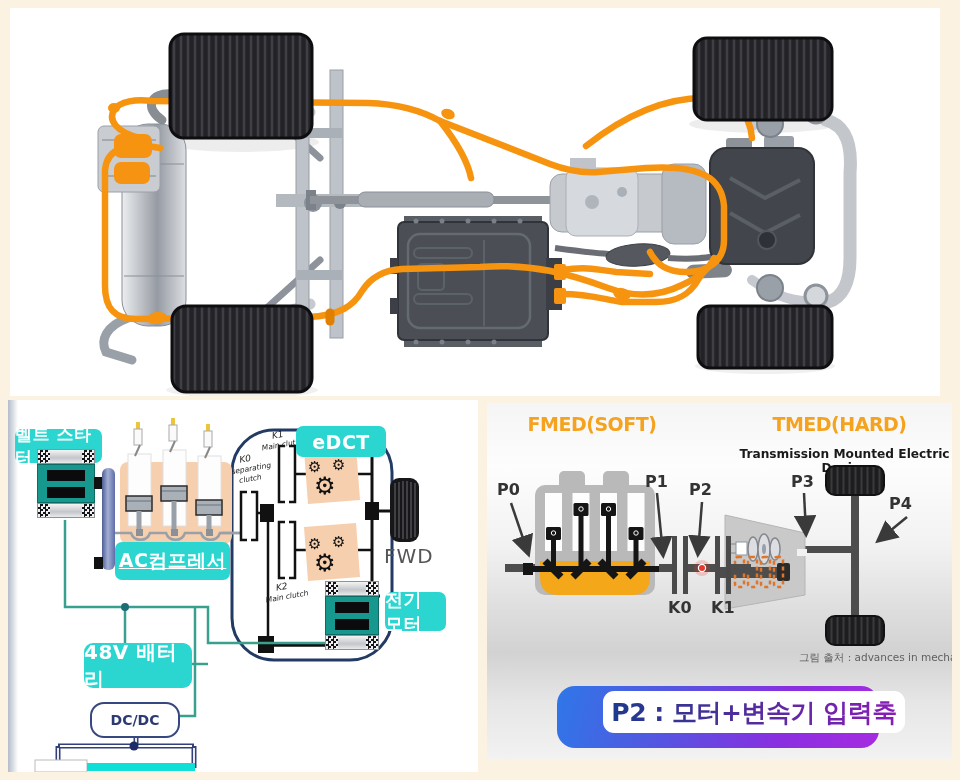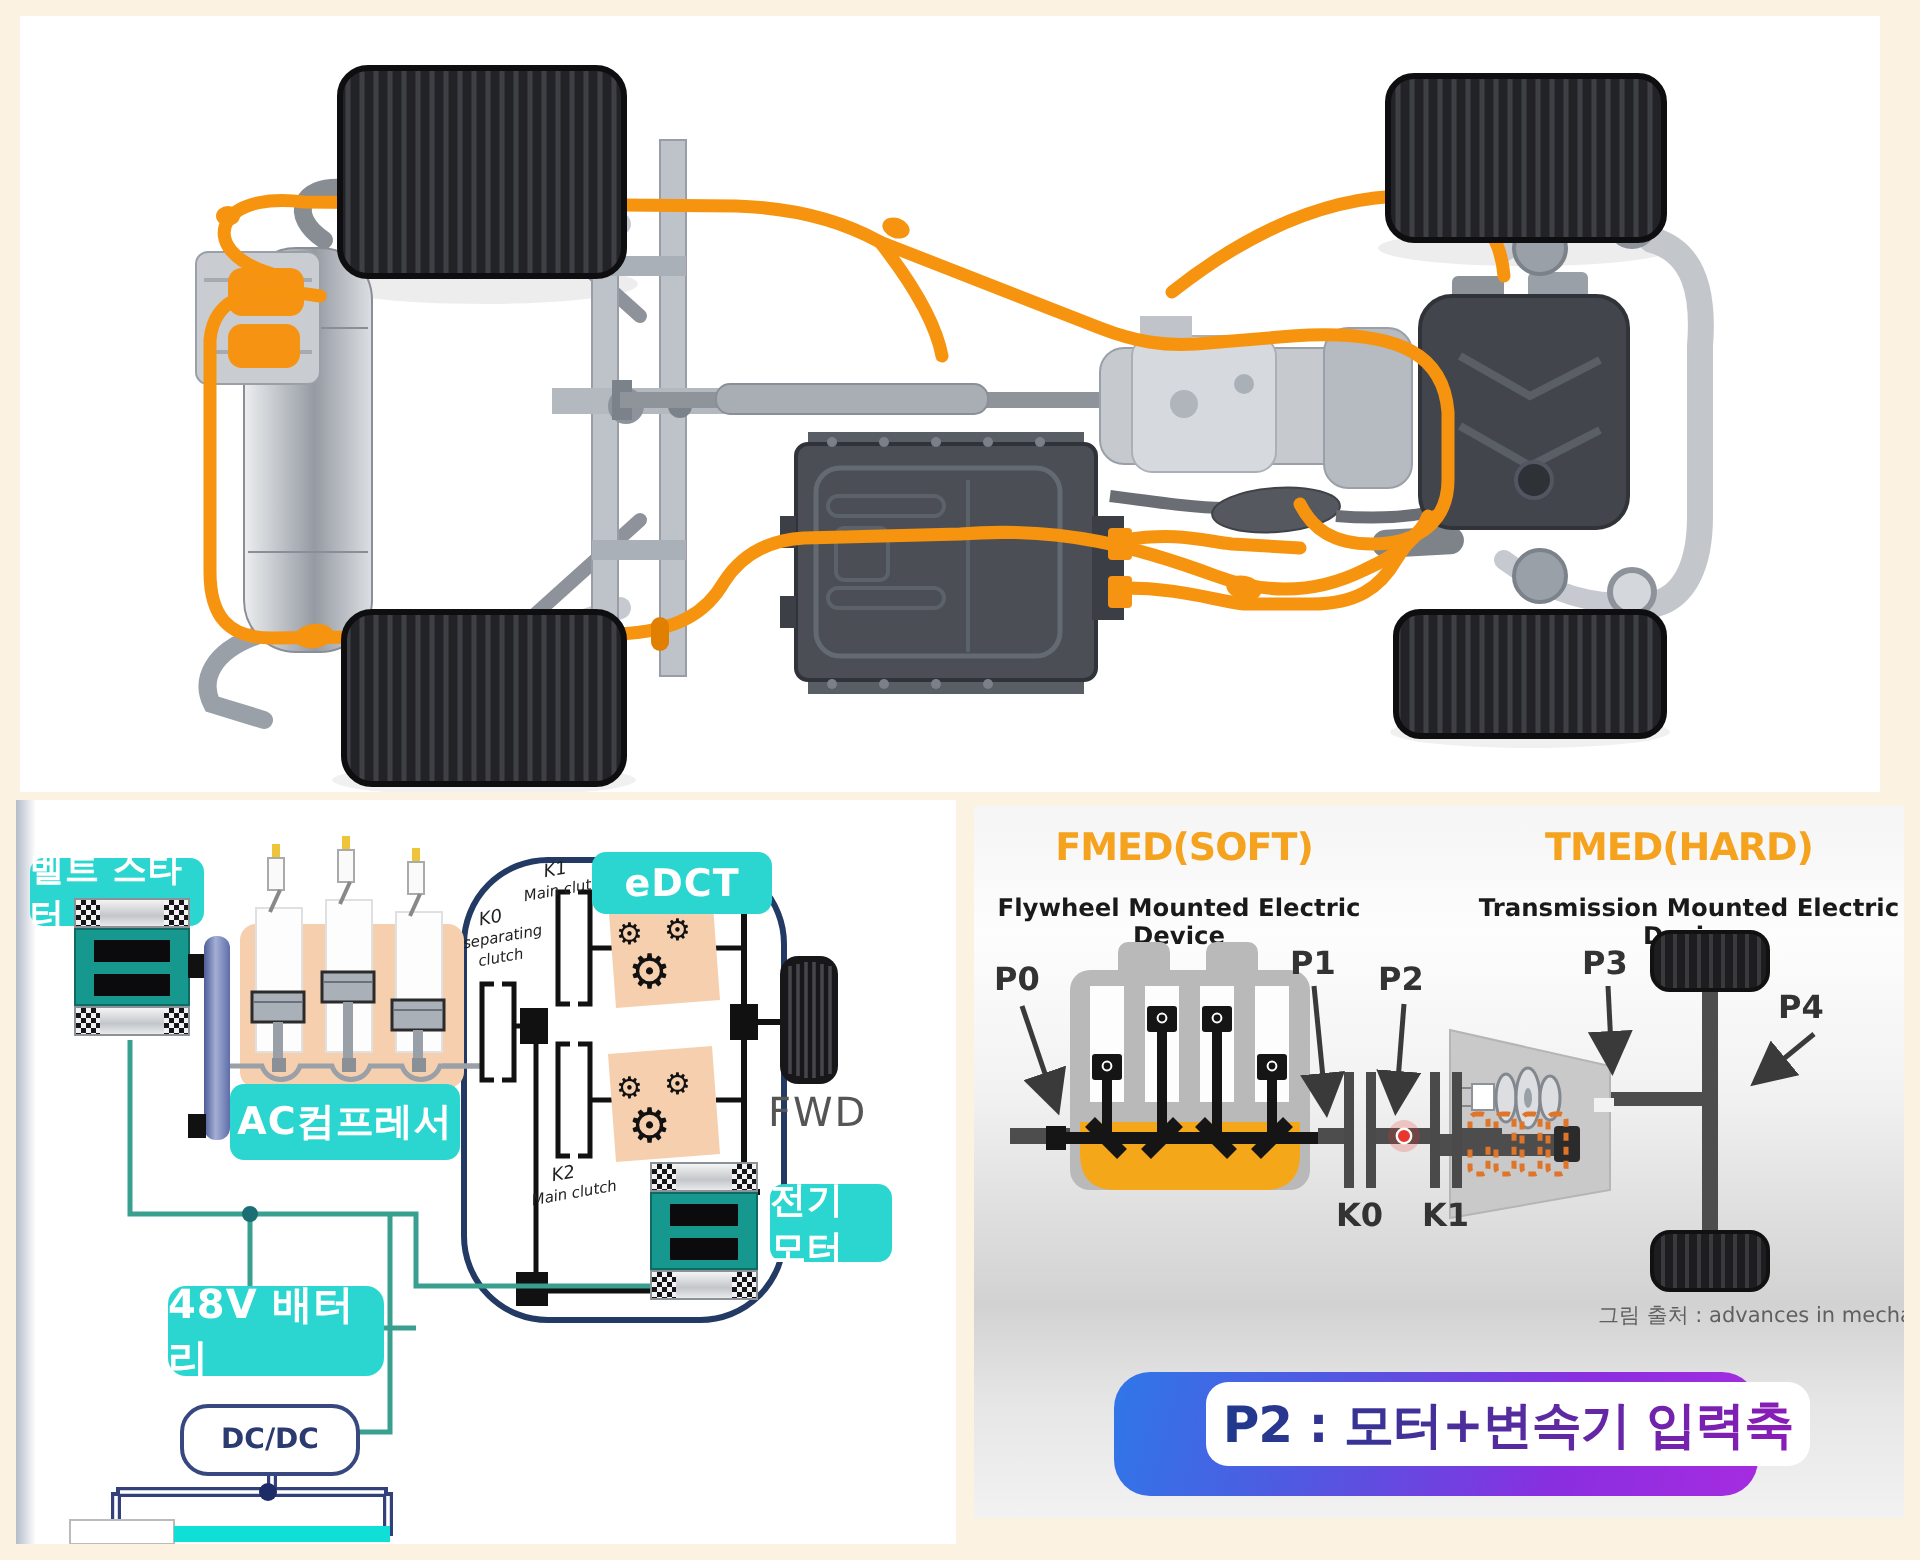--- a/index.html
+++ b/index.html
@@ -340,21 +340,21 @@
     <div class="mbody">
         <div class="bar"></div>
         <div class="bar"></div>
       </div>
     <div class="cap"></div>
   </div>
   <div class="blackstub" style="left:86px;top:77px;width:11px;height:12px;"></div>
   <div class="beltbar" style="left:94px;top:68px;width:13px;height:102px;"></div>
   <div class="blackstub" style="left:86px;top:157px;width:9px;height:12px;"></div>
 
-  <div class="clabel" style="left:107px;top:142px;width:115px;height:38px;font-size:19px;">
+  <div class="clabel" style="left:107px;top:142px;width:115px;height:38px;font-size:19px;text-decoration:underline;">
       <span>AC컴프레서</span>
     </div>
   <div class="clabel" style="left:288px;top:26px;width:90px;height:31px;font-size:19px;">
       <span>eDCT</span>
     </div>
 
   <div class="motor" style="left:317px;top:181px;width:54px;height:69px;">
     <div class="cap"></div>
     <div class="mbody">
         <div class="bar"></div>
@@ -369,21 +369,20 @@
   <div class="clabel" style="left:76px;top:243px;width:108px;height:45px;font-size:20px;border-radius:9px;">
       <span>48V 배터리</span>
     </div>
   <div class="dcdc-box" style="left:82px;top:302px;width:86px;height:32px;font-size:14px;">
       <span>DC/DC</span>
     </div>
 </div>
 
 <div class="panel" id="panel-right">
   <div class="otitle" style="left:10px;top:10px;width:190px;">FMED(SOFT)</div>
-  <div class="osub" style="left:0px;top:44px;width:205px;">Flywheel Mounted Electric Device</div>
   <div class="otitle" style="left:255px;top:10px;width:195px;">TMED(HARD)</div>
   <div class="osub" style="left:250px;top:44px;width:215px;">Transmission Mounted Electric Device</div>
 
   <svg width="465" height="356" viewBox="0 0 465 356">
     <defs>
       <marker id="ah" markerWidth="9" markerHeight="9" refX="7" refY="4.5" orient="auto">
         <path d="M0,0 L9,4.5 L0,9 z" fill="#3a3a3a"></path>
       </marker>
       <pattern id="treadR" width="6" height="8" patternUnits="userSpaceOnUse">
         <rect width="6" height="8" fill="#1d1d1f"></rect>

